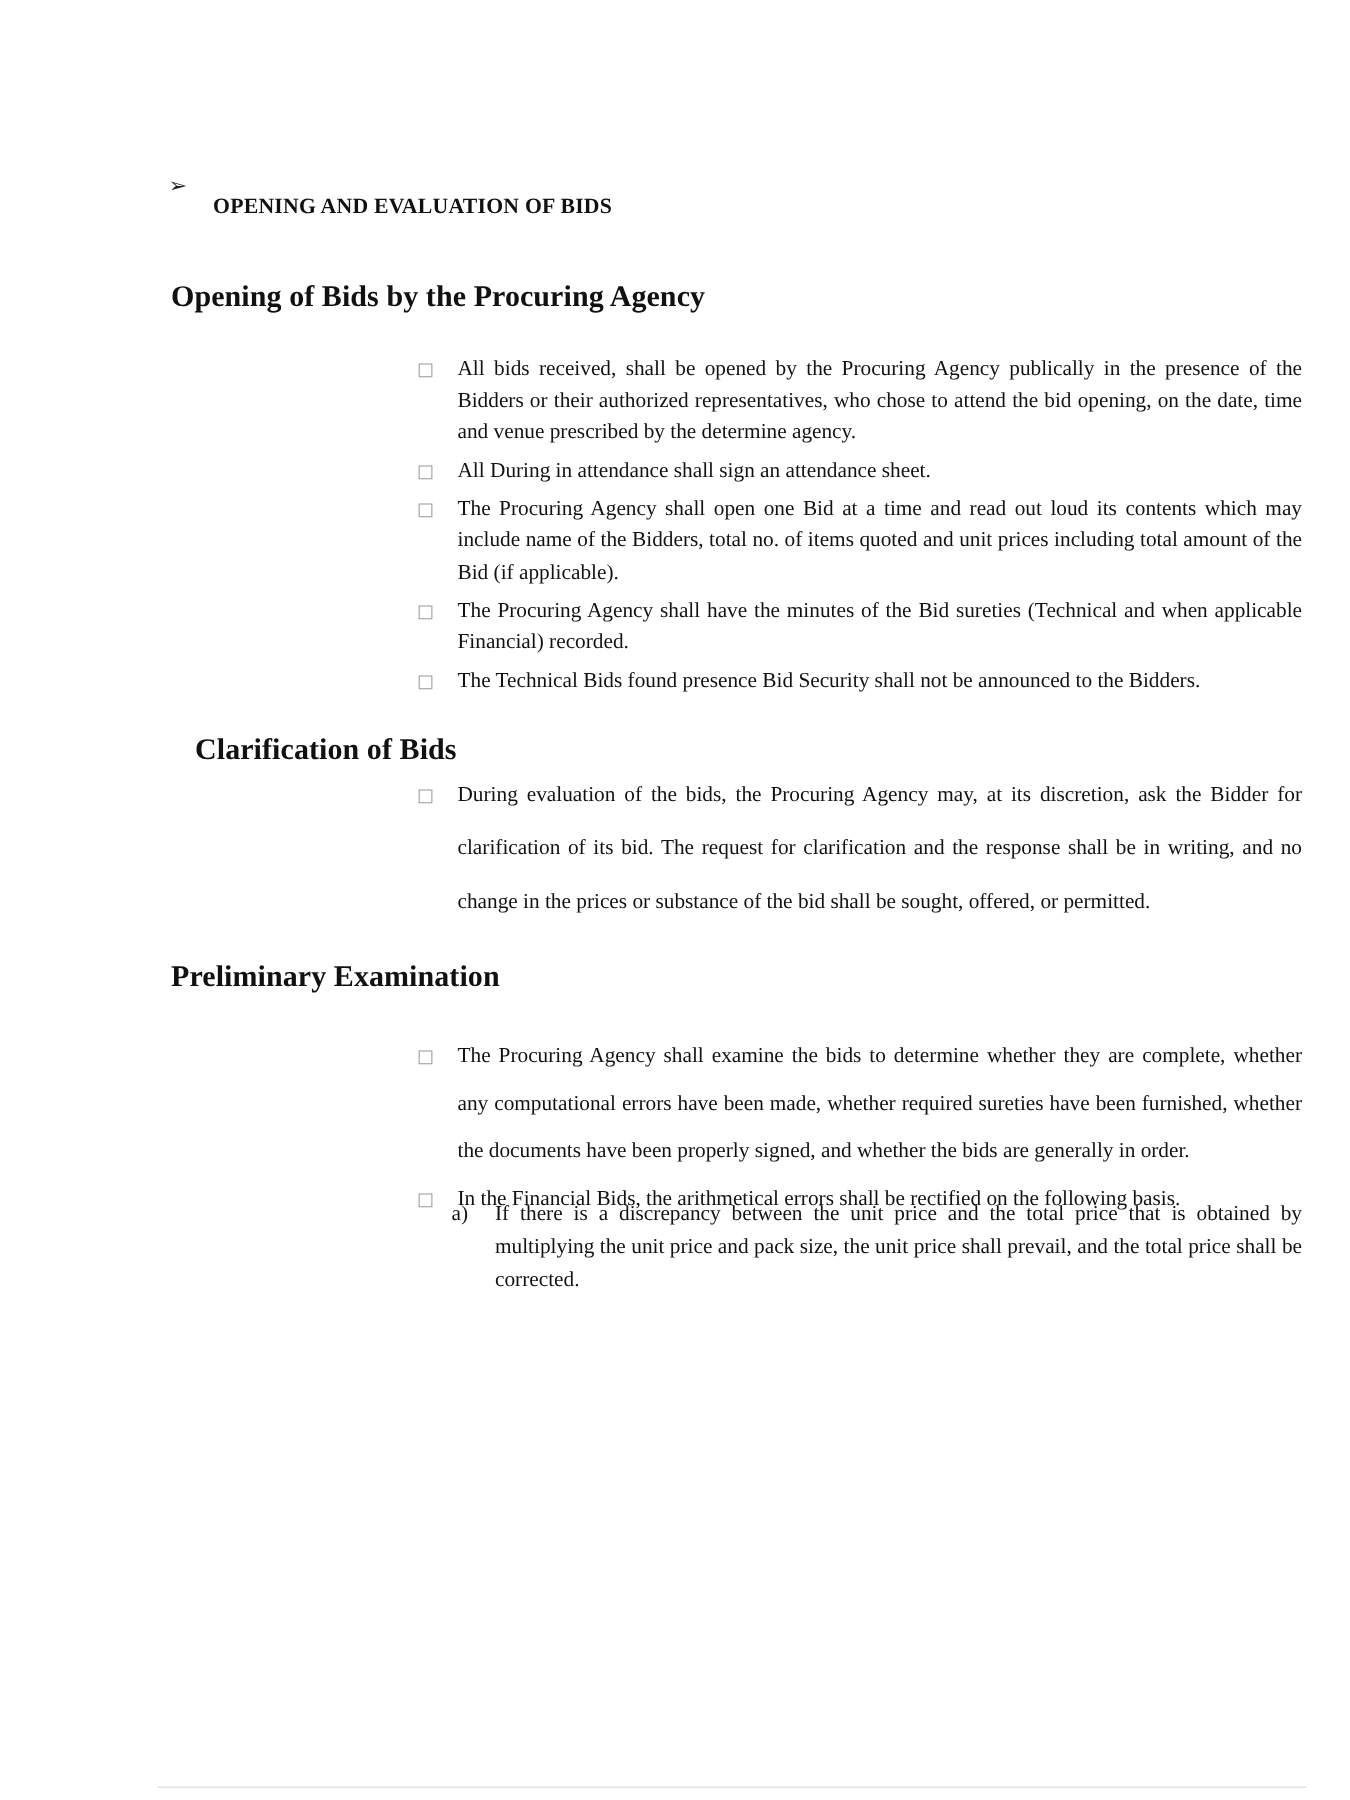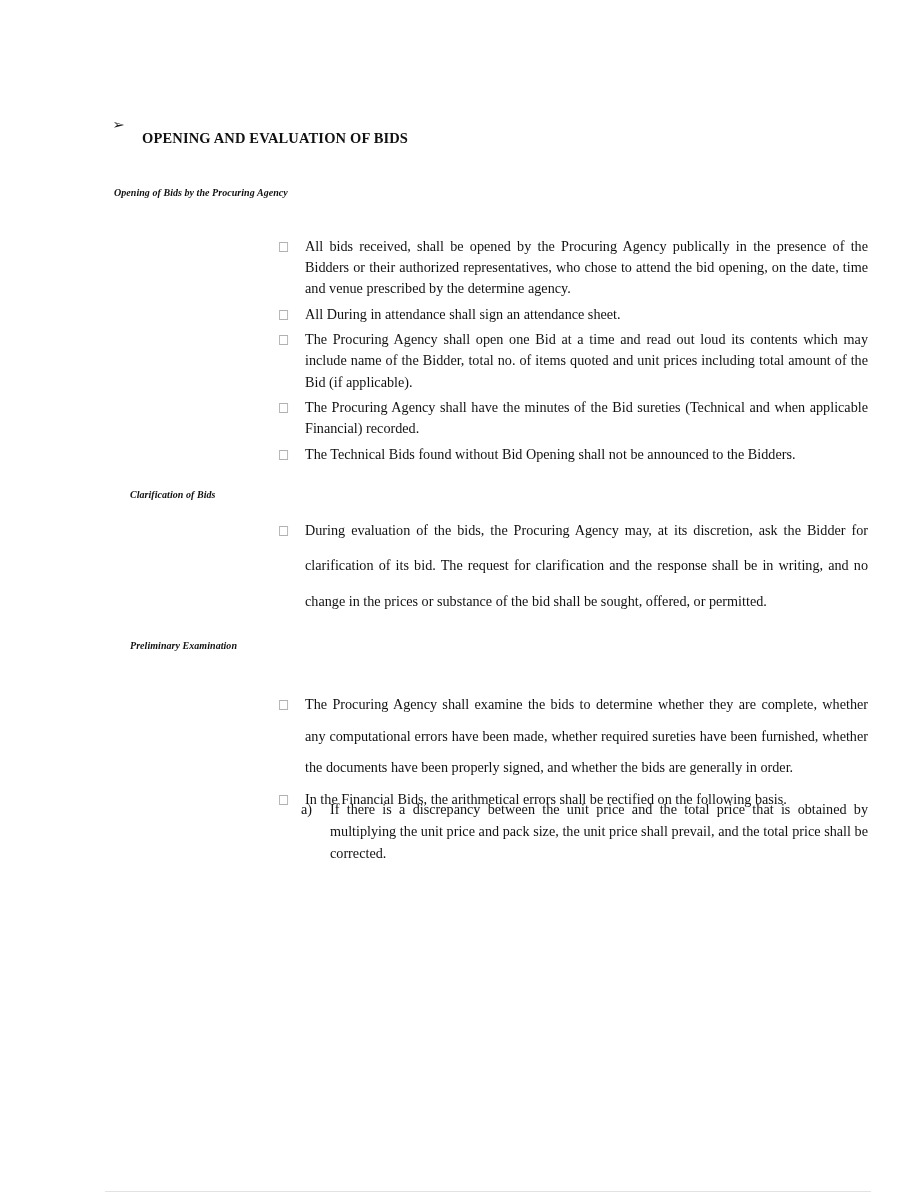--- a/index.html
+++ b/index.html
@@ -46,29 +46,28 @@
     top: 12px;
     font-size: 14.5px;
     font-weight: bold;
     letter-spacing: 0.15px;
     white-space: nowrap;
   }
 
   
   .section-heading {
     position: absolute;
-    font-size: 10px;
+    font-size: 20px;
     font-weight: bold;
     letter-spacing: 0.05px;
     white-space: nowrap;
-    font-style: italic;
   }
   #heading-opening  { left: 114px; top: 187px; }
   #heading-clarification { left: 130px; top: 489px; }
-  #heading-preliminary   { left: 130px; top: 640px; }
+  #heading-preliminary   { left: 114px; top: 640px; }
 
   
   .bullet-list {
     position: absolute;
     left: 272px;
     width: 596px;
   }
   #list-opening       { top: 236px; }
   #list-clarification { top: 513px; }
   #list-preliminary   { top: 689px; }
@@ -152,31 +151,31 @@
       <span class="txt">All bids received, shall be opened by the Procuring Agency publically in the presence of the Bidders or their authorized representatives, who chose to attend the bid opening, on the date, time and venue prescribed by the determine agency.</span>
     </div>
 
     <div class="bullet-item">
       <span class="marker">□</span>
       <span class="txt">All During in attendance shall sign an attendance sheet.</span>
     </div>
 
     <div class="bullet-item">
       <span class="marker">□</span>
-      <span class="txt">The Procuring Agency shall open one Bid at a time and read out loud its contents which may include name of the Bidder, total no. of items quoted  and unit prices including total amount of the Bid (if applicable).</span>
+      <span class="txt">The Procuring Agency shall open one Bid at a time and read out loud its contents which may include name of the Bidders, total no. of items quoted  and unit prices including total amount of the Bid (if applicable).</span>
     </div>
 
     <div class="bullet-item">
       <span class="marker">□</span>
       <span class="txt">The Procuring Agency shall have the minutes of the Bid sureties (Technical and when applicable Financial) recorded.</span>
     </div>
 
     <div class="bullet-item">
       <span class="marker">□</span>
-      <span class="txt">The Technical Bids found without Bid Opening shall not be announced to the Bidders.</span>
+      <span class="txt">The Technical Bids found presence Bid Security shall not be announced to the Bidders.</span>
     </div>
   </div>
 
   <div class="section-heading" id="heading-clarification">Clarification of Bids</div>
 
   <div class="bullet-list lh-wide" id="list-clarification">
     <div class="bullet-item">
       <span class="marker">□</span>
       <span class="txt">During evaluation of the bids, the Procuring Agency may, at its discretion, ask the Bidder for clarification of its bid. The request for clarification and the response shall be in writing, and no change in the prices or substance of the bid shall be sought, offered, or permitted.</span>
     </div>

